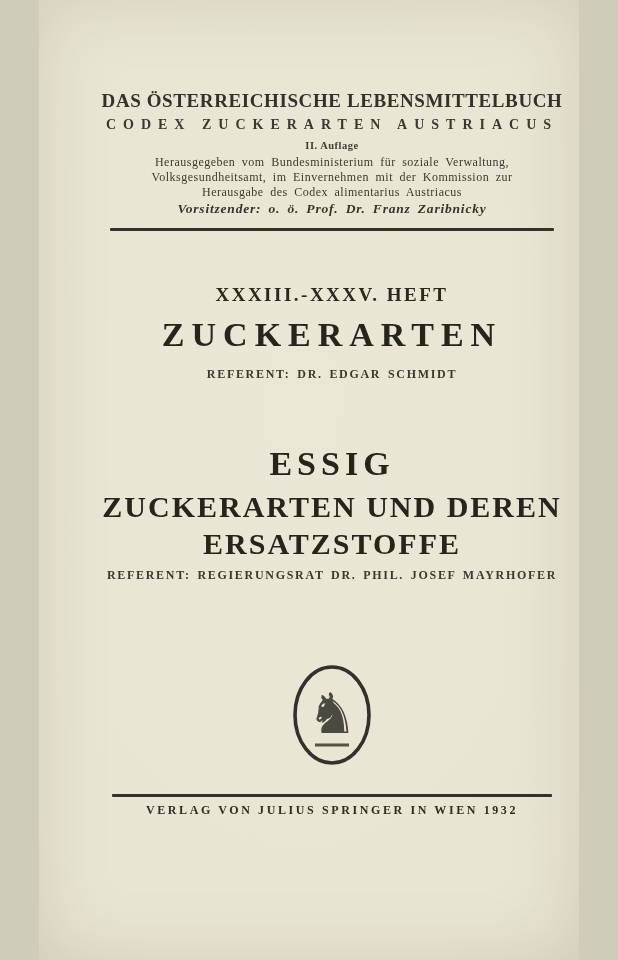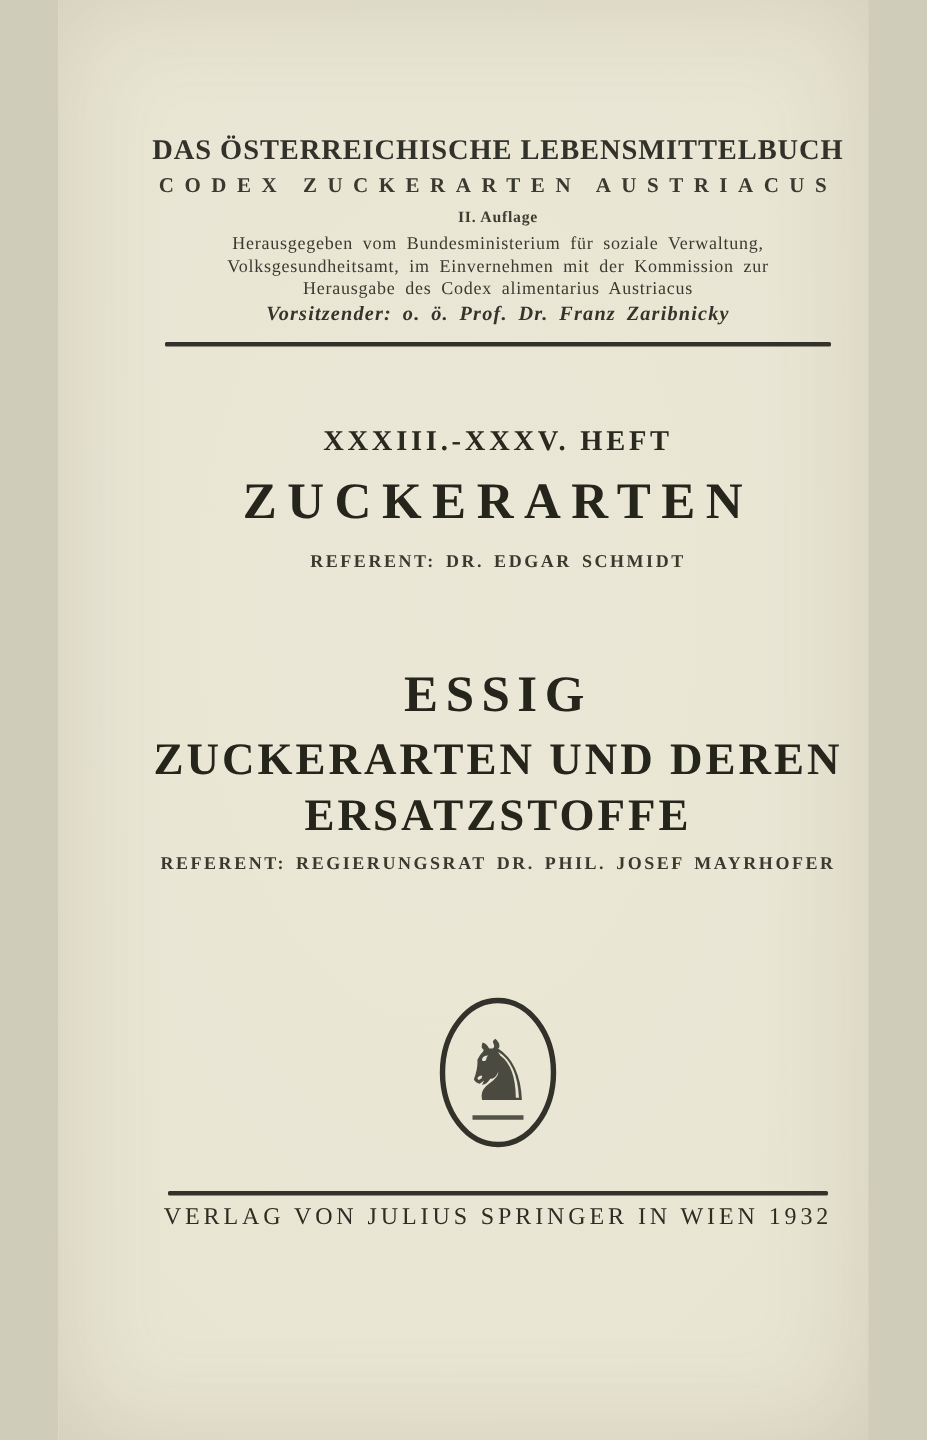--- a/index.html
+++ b/index.html
@@ -27,21 +27,21 @@
   .rule-top{top:228px;left:71px;width:444px;}
   .rule-bottom{top:794px;left:73px;width:440px;}
   .heft{top:284px;font-weight:bold;font-size:19px;letter-spacing:2.5px;color:#2a2920;}
   .sec-title-1{top:316px;font-weight:bold;font-size:34px;letter-spacing:7px;color:#26251c;white-space:nowrap;}
   .sec-title-2{top:401px;font-weight:bold;font-size:34px;letter-spacing:5px;color:#26251c;margin-top:44px;}
   .sec-title-3{top:488px;font-weight:bold;font-size:30px;letter-spacing:2px;line-height:37px;color:#26251c;white-space:nowrap;}
   .referent{font-weight:bold;font-size:12px;letter-spacing:1.7px;word-spacing:2px;color:#3a392f;white-space:nowrap;}
   .ref-1{top:367px;} .ref-2{top:444px;} .ref-3{top:568px;}
   .logo-wrap{top:663px;}
   .logo{display:inline-block;width:82px;height:104px;}
-  .verlag{top:803px;font-weight:normal;font-size:16px;letter-spacing:2.6px;color:#2e2d24;white-space:nowrap;}
+  .verlag{top:803px;font-weight:bold;font-size:12px;letter-spacing:2.6px;color:#2e2d24;white-space:nowrap;}
 </style>
 </head>
 <body>
 
 <div class="page">
 
   <div class="blk masthead-title">DAS ÖSTERREICHISCHE LEBENSMITTELBUCH</div>
   <div class="blk codex">CODEX ZUCKERARTEN AUSTRIACUS</div>
   <div class="blk auflage">II. Auflage</div>
 

